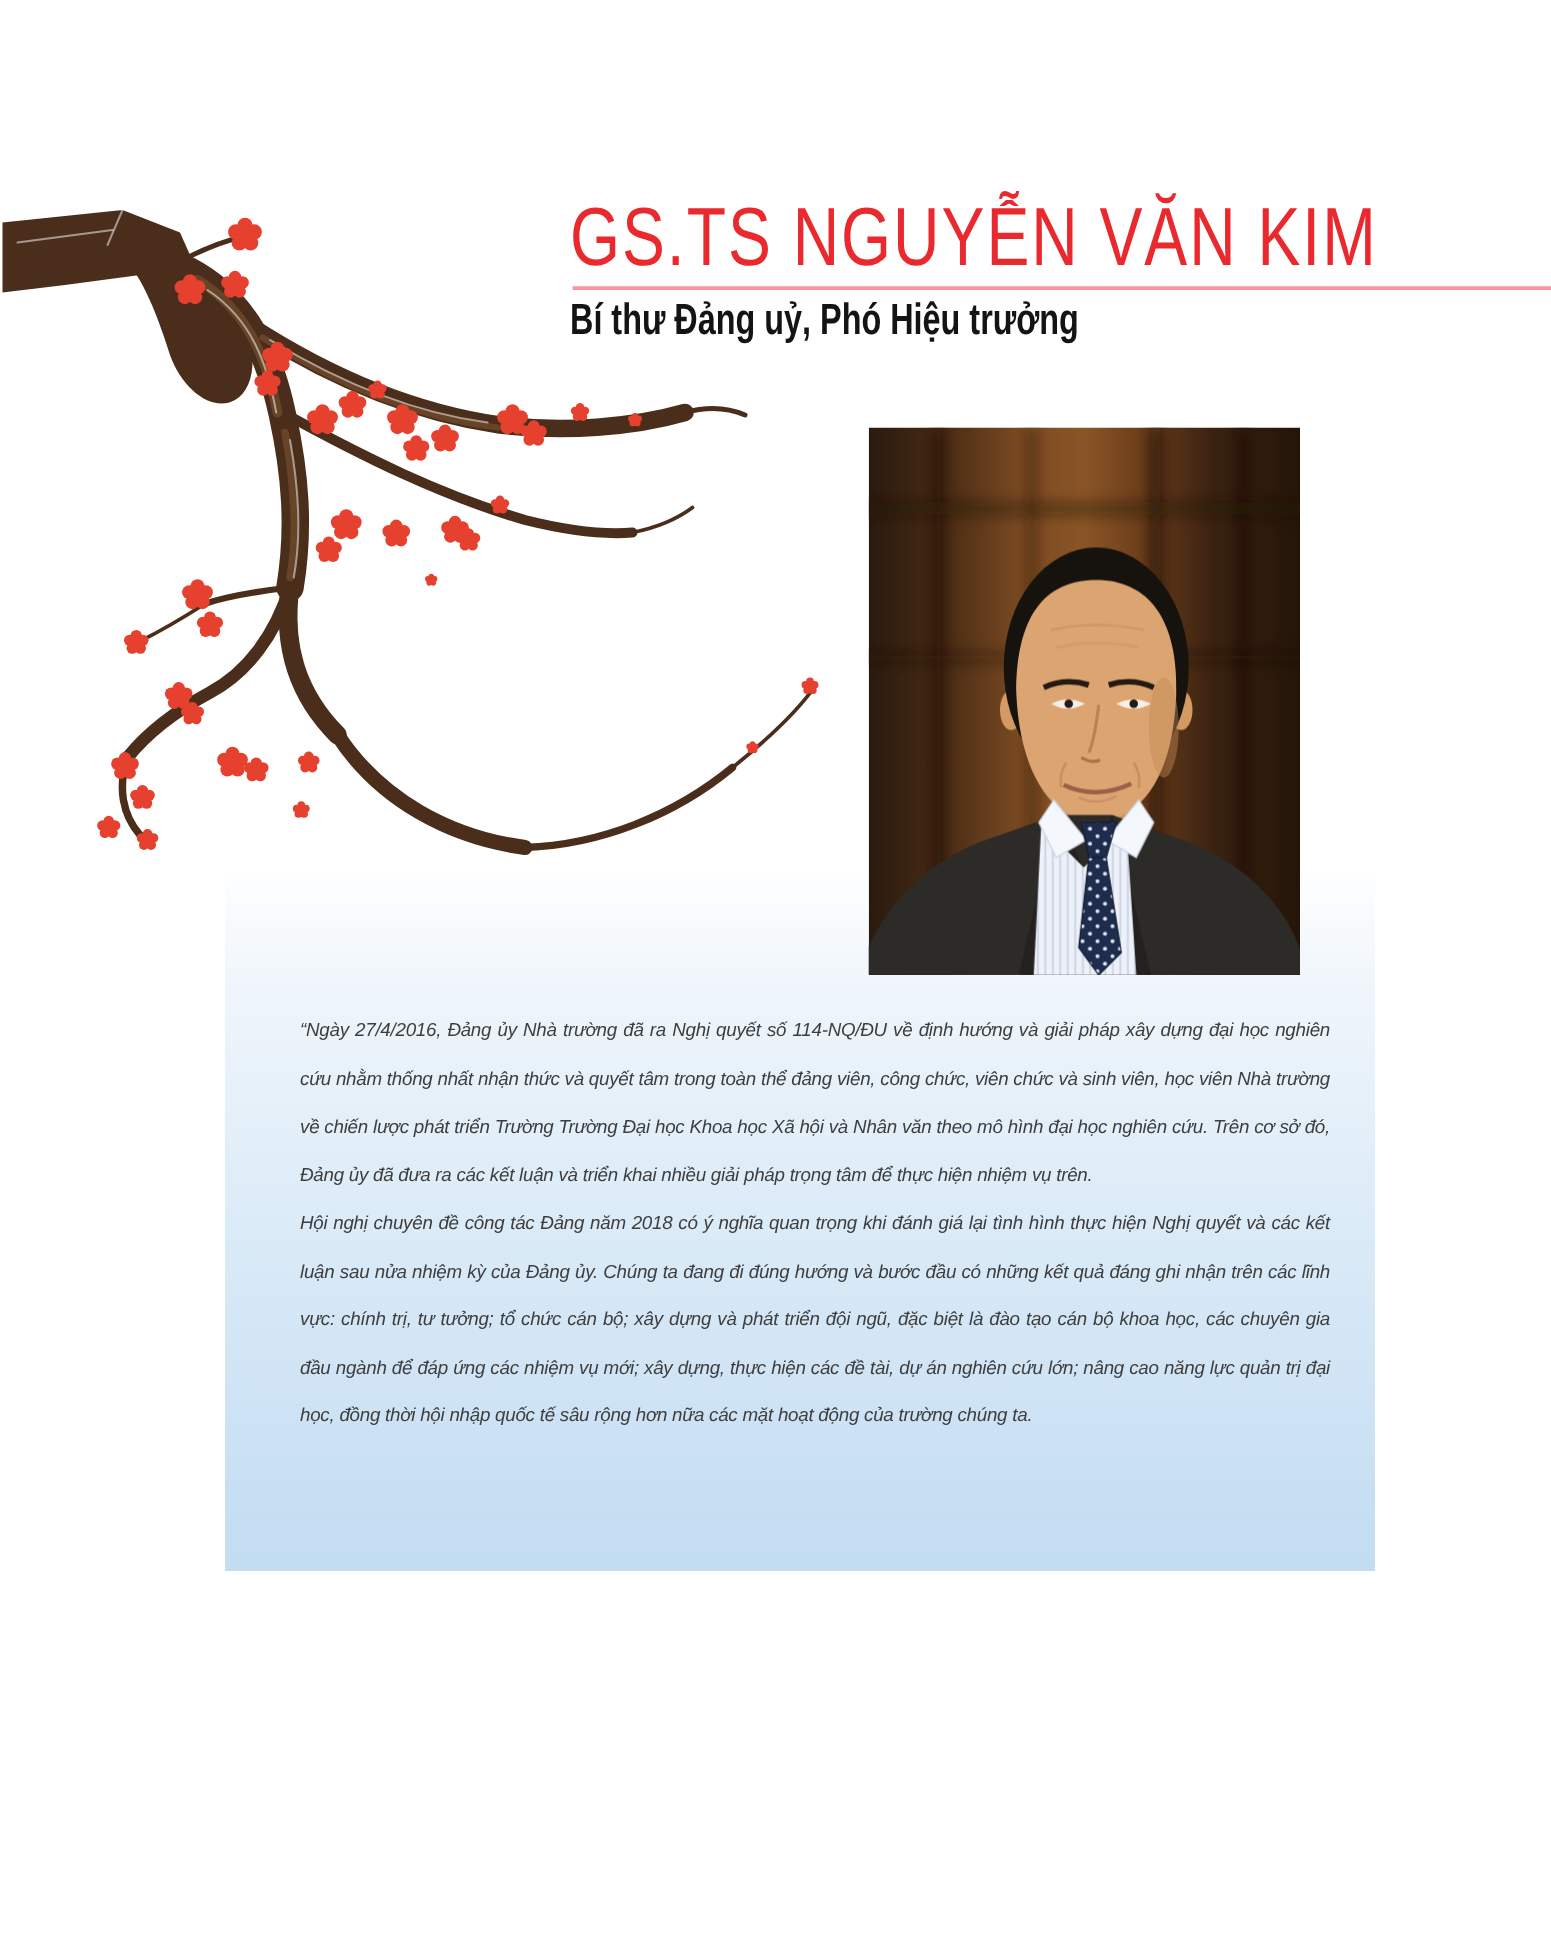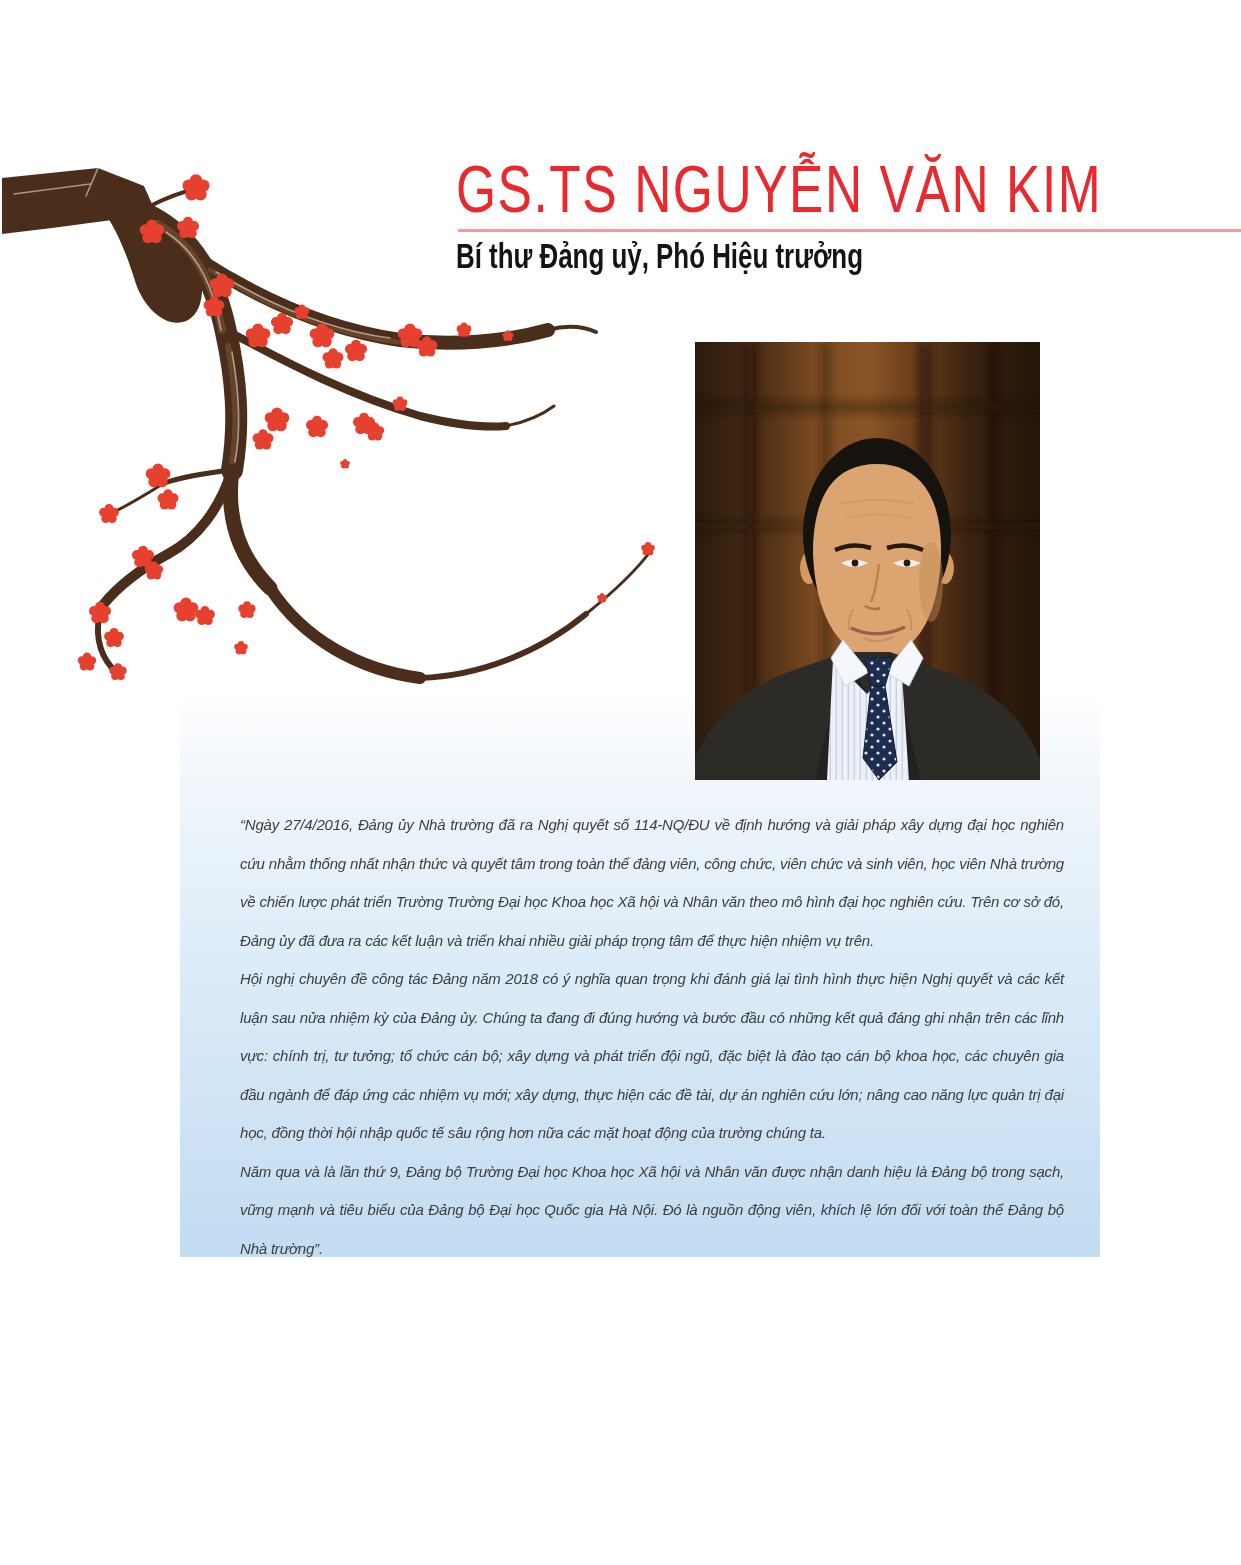--- a/index.html
+++ b/index.html
@@ -217,16 +217,15 @@
 
     <g>
       <path d="M170,316 L198,316 L190,344 L176,344 Z" fill="url(#dots)" stroke="#141d33" stroke-width="1"></path>
       <path d="M176,344 L190,344 L202,420 L184,438 L168,416 Z" fill="url(#dots)" stroke="#141d33" stroke-width="1"></path>
     </g>
   </svg>
 
   <div class="quote">
     <p>“Ngày 27/4/2016, Đảng ủy Nhà trường đã ra Nghị quyết số 114-NQ/ĐU về định hướng và giải pháp xây dựng đại học nghiên cứu nhằm thống nhất nhận thức và quyết tâm trong toàn thể đảng viên, công chức, viên chức và sinh viên, học viên Nhà trường về chiến lược phát triển Trường Trường Đại học Khoa học Xã hội và Nhân văn theo mô hình đại học nghiên cứu. Trên cơ sở đó, Đảng ủy đã đưa ra các kết luận và triển khai nhiều giải pháp trọng tâm để thực hiện nhiệm vụ trên.</p>
     <p>Hội nghị chuyên đề công tác Đảng năm 2018 có ý nghĩa quan trọng khi đánh giá lại tình hình thực hiện Nghị quyết và các kết luận sau nửa nhiệm kỳ của Đảng ủy. Chúng ta đang đi đúng hướng và bước đầu có những kết quả đáng ghi nhận trên các lĩnh vực: chính trị, tư tưởng; tổ chức cán bộ; xây dựng và phát triển đội ngũ, đặc biệt là đào tạo cán bộ khoa học, các chuyên gia đầu ngành để đáp ứng các nhiệm vụ mới; xây dựng, thực hiện các đề tài, dự án nghiên cứu lớn; nâng cao năng lực quản trị đại học, đồng thời hội nhập quốc tế sâu rộng hơn nữa các mặt hoạt động của trường chúng ta.</p>
-    <p>Năm qua và là lần thứ 9, Đảng bộ Trường Đại học Khoa học Xã hội và Nhân văn được nhận danh hiệu là Đảng bộ trong sạch, vững mạnh và tiêu biểu của Đảng bộ Đại học Quốc gia Hà Nội. Đó là nguồn động viên, khích lệ lớn đối với toàn thể Đảng bộ Nhà trường”.</p>
   </div>
 
 </div>
 
 </body></html>

